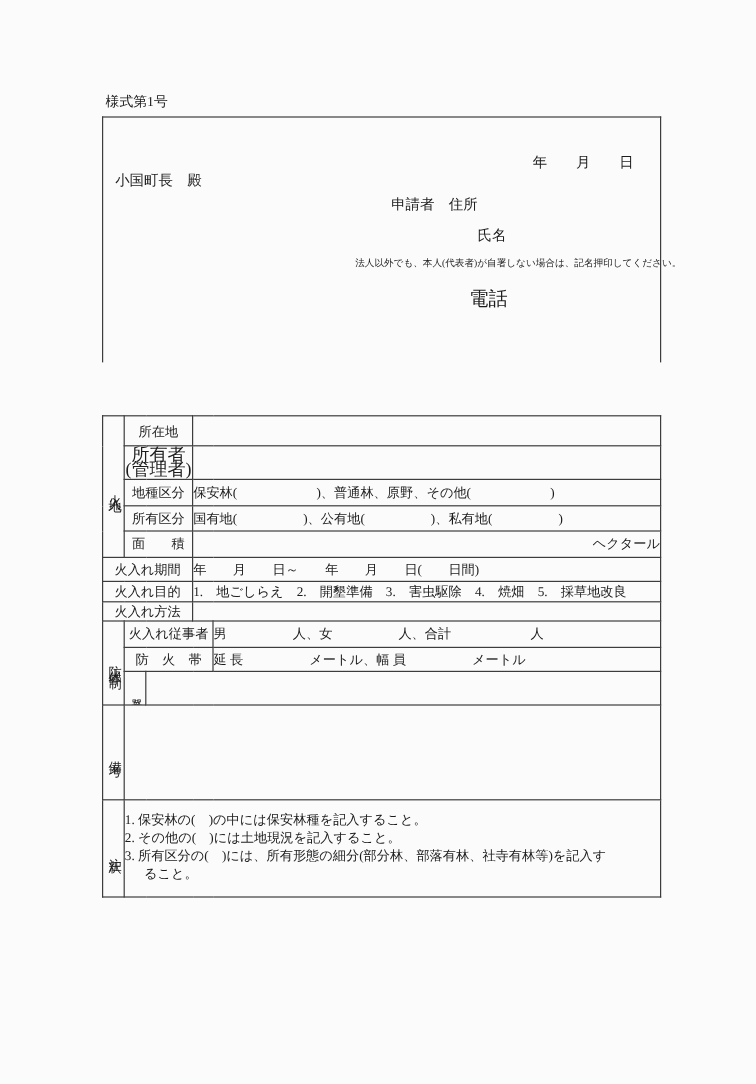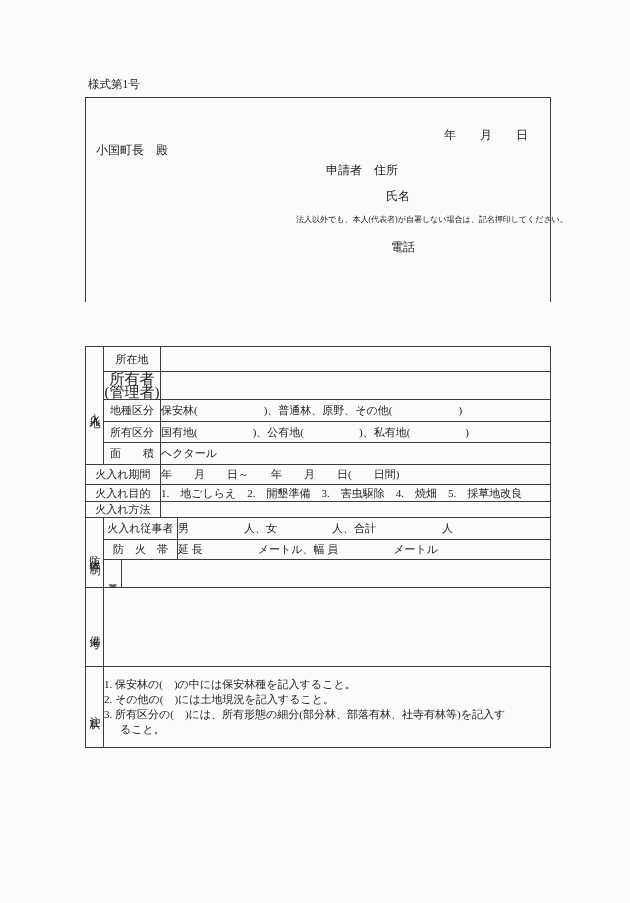--- a/index.html
+++ b/index.html
@@ -34,31 +34,31 @@
   }
   .head .addressee {
     position: absolute; top: 44px; left: 10px;
     font-size: 12px;
   }
   .head .applicant {
     position: absolute; top: 64px; left: 240px;
     font-size: 12px;
   }
   .head .name {
-    position: absolute; top: 90px; left: 300px;
+    position: absolute; top: 90px; left: 312px;
     font-size: 12px;
   }
   .head .sign-note {
     position: absolute; top: 116px; left: 198px;
     font-size: 8px; line-height: 11px; white-space: nowrap;
   }
   .head .sign-note .ln2 { padding-left: 12px; }
   .head .phone {
     position: absolute; top: 141px; left: 305px;
-    font-size: 12px;
+    font-size: 16px;
   }
   .head .body-text {
     position: absolute; top: 162px; left: 2px; right: 2px;
     font-size: 11.7px; line-height: 17px;
     text-indent: 1em;
   }
   table.grid {
     width: 466px;
     border-collapse: collapse;
     table-layout: fixed;
@@ -90,21 +90,21 @@
   tr.r7 td { height: 17px; }
   tr.r8 td { height: 16px; font-family: Liberation Mono, monospace; }
   tr.r9 td { height: 22px; }
   tr.r10 td { height: 20px; }
   tr.r11 td { height: 28px; }
   tr.r12 td { height: 79px; }
   tr.r13 td { height: 81px; }
   .owner-lbl { line-height: 13px; font-size: 15px; }
   .workers-lbl { font-size: 10px; letter-spacing: 0; }
   .firebreak-lbl { font-size: 11px; }
-  td.area-val { padding-left: 125px; }
+  td.area-val { padding-left: 125px; text-align: right; }
   td.period-val { padding-left: 38px; }
   td.workers-val { padding-left: 5px; }
   .equip-lbl { font-size: 10px; letter-spacing: 1px; }
   td.notes-val {
     vertical-align: top;
     padding: 5px 4px 0 7px;
     font-size: 10.5px; line-height: 15px;
     white-space: nowrap;
   }
   .notes-val .indent { padding-left: 16px; }

